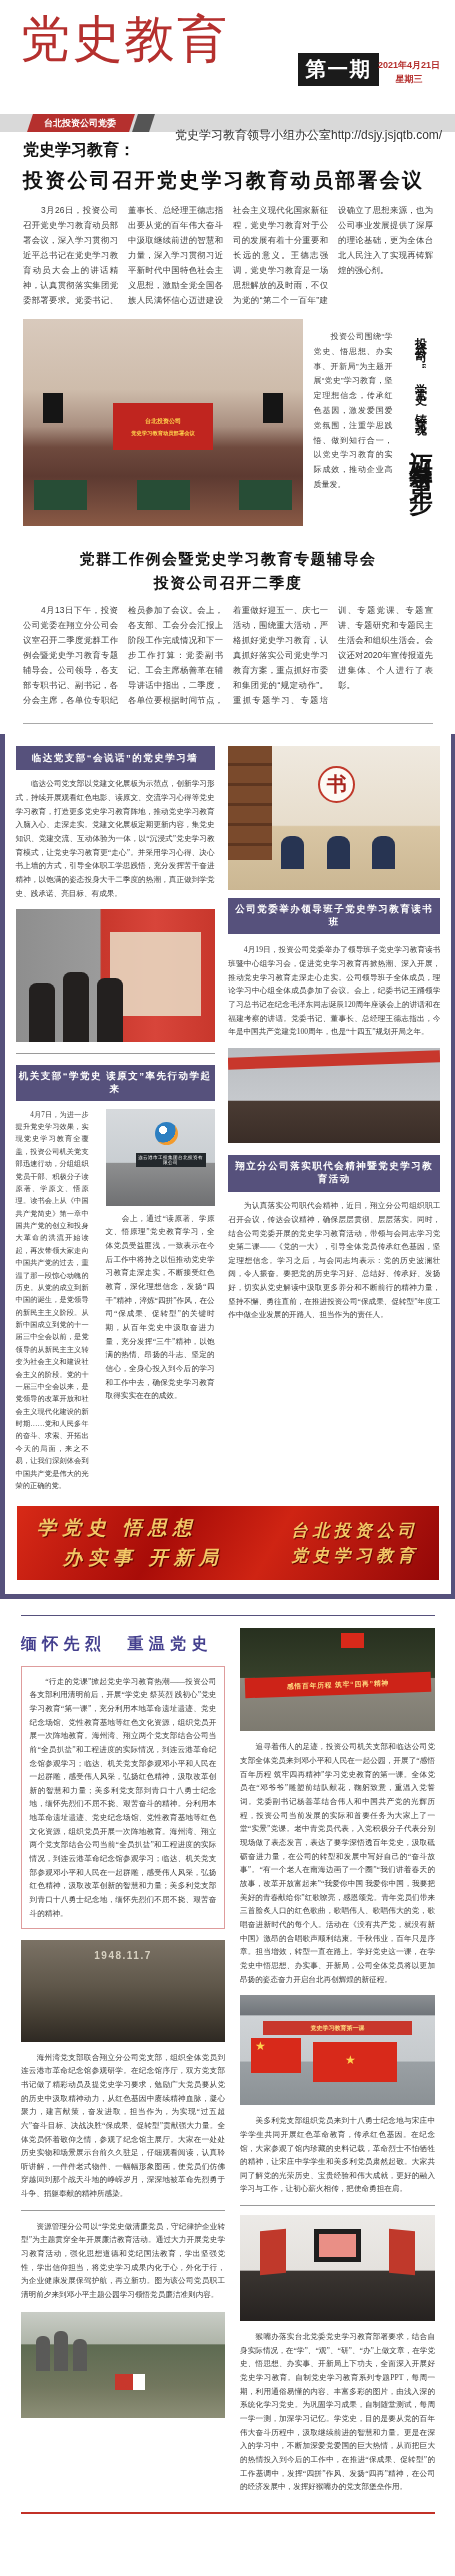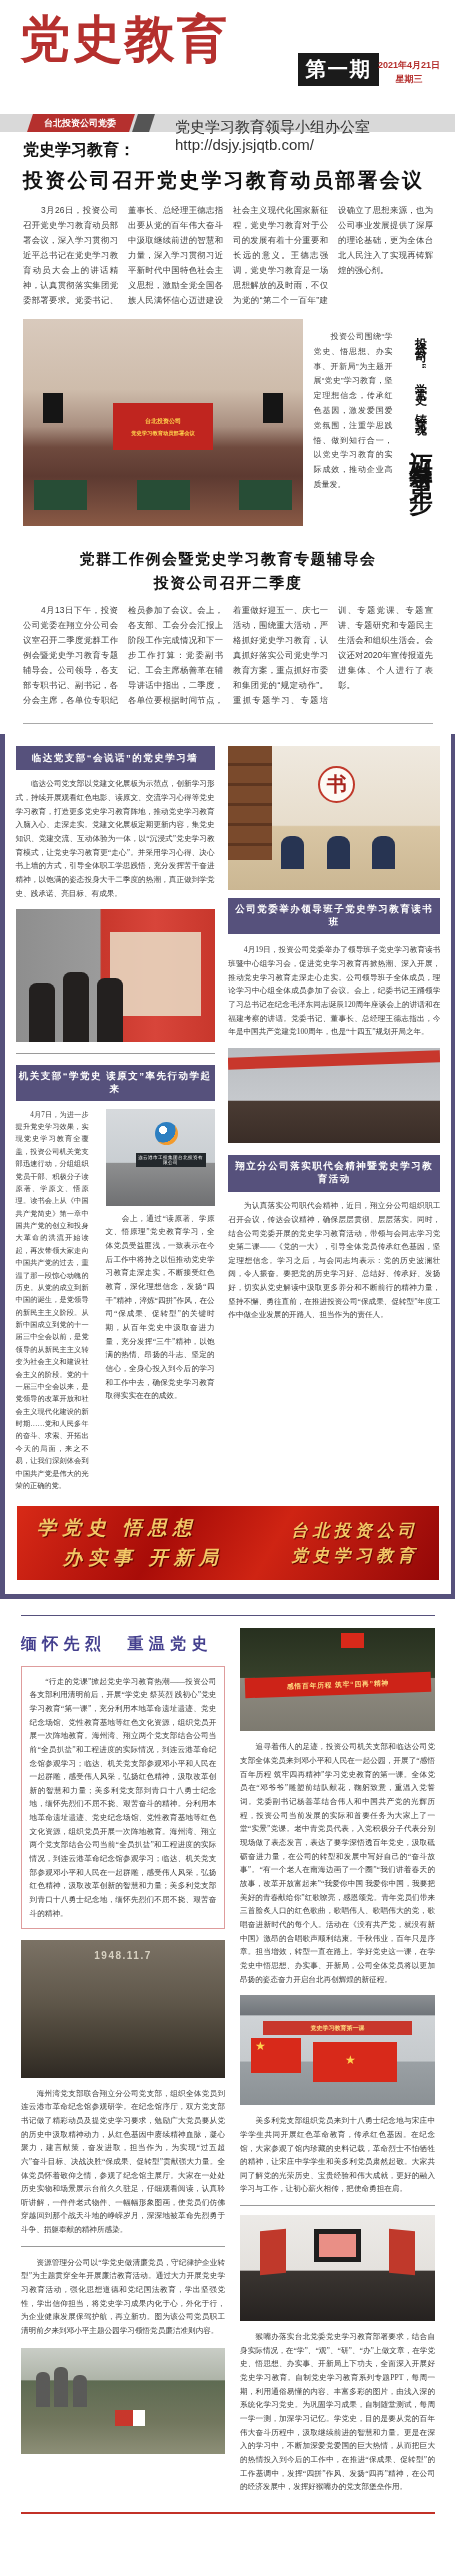--- a/index.html
+++ b/index.html
@@ -1,27 +1,27 @@
 <!DOCTYPE html>
 <html style="font-size:12px"><head>
 <meta charset="utf-8">
 <style>
   html,body{margin:0;padding:0;background:#fff;}
   .page{width:456px;font-family:"Liberation Sans",sans-serif;color:#333;overflow:hidden;background:#fff;}
 
   
   .masthead{position:relative;height:93px;padding-top:10.6px;}
-  .mast-title{position:absolute;left:20px;top:13.7px;font-size:50px;font-weight:bold;color:#b5302e;letter-spacing:2.3px;line-height:1;font-family:"Liberation Sans",sans-serif;}
+  .mast-title{position:absolute;left:20px;top:13.7px;font-size:50px;font-weight:normal;color:#b5302e;letter-spacing:2.3px;line-height:1;font-family:"Liberation Sans",sans-serif;}
   .mast-issue{position:absolute;left:298px;top:53px;background:#1b1b1b;color:#fff;font-size:20.5px;font-weight:bold;padding:2.3px 7.6px;letter-spacing:1.5px;}
   .mast-date{position:absolute;left:378px;top:58px;color:#b5302e;font-weight:bold;font-size:9px;text-align:center;line-height:1.6;}
   .mast-bar{position:relative;height:18px;background:#d9d9d9;margin-top:10.6px;}
   .bar-org{position:absolute;left:30px;top:0;height:18px;line-height:18px;padding:0 16.7px 0 13.7px;background:#b5302e;color:#fff;font-size:9px;font-weight:bold;transform:skewX(-18deg);}
   .bar-org span{display:inline-block;transform:skewX(18deg);}
   .bar-chip{position:absolute;left:135px;top:0;width:16.7px;height:18px;background:#555;transform:skewX(-18deg);}
-  .bar-office{position:absolute;left:175px;top:4px;height:30px;line-height:18px;font-size:15px;color:#333;}
+  .bar-office{position:absolute;left:175px;top:12px;height:30px;line-height:18px;font-size:12px;color:#333;}
 
   
   .art1{padding:7.6px 23px 0;}
   .kicker{font-size:16px;font-weight:bold;color:#111;}
   .headline1{font-size:20px;font-weight:bold;color:#111;letter-spacing:2.3px;margin:6px 0 9px;}
   .cols4{column-count:4;column-gap:10px;font-size:8.4px;line-height:1.78;text-align:justify;color:#3c3c3c;}
   .photo-row{display:flex;margin-top:12px;}
   .photo{position:relative;overflow:hidden;}
   .ph-conf{width:280px;height:207px;background:linear-gradient(180deg,#d9cabd 0%,#cebcab 34%,#a98f80 52%,#6f4a3e 62%,#5d3a31 76%,#72493b 88%,#8a5a45 100%);}
   .ph-conf .spk{position:absolute;width:20px;height:30px;background:#151515;top:74px;}
@@ -76,21 +76,21 @@
   .rb-left .l2{font-size:19px;letter-spacing:6px;margin:4.6px 0 0 26px;}
   .rb-right div{font-size:16.7px;letter-spacing:4.6px;line-height:1.5;}
 
   
   .purple-div{border-top:1.5px solid #56517c;margin:16.7px 21px 0;}
   .mem{display:flex;gap:15px;padding:12px 21px 0;}
   .mem-left{width:204px;flex:none;}
   .mem-right{flex:1;min-width:0;}
   .mem-title{color:#45408e;font-size:16px;font-weight:bold;letter-spacing:5.3px;margin:6px 0 10.6px;}
   .red-box{border:0.8px solid #de9c9c;padding:7.6px 7.6px;}
-  .ph-sculpt{height:138px;margin-top:10.6px;background:linear-gradient(180deg,#7b7265 0%,#5f574a 45%,#453e33 75%,#2e2923 100%);}
+  .ph-sculpt{height:102px;margin-top:10.6px;background:linear-gradient(180deg,#7b7265 0%,#5f574a 45%,#453e33 75%,#2e2923 100%);}
   .ph-sculpt .yr{position:absolute;left:50%;transform:translateX(-50%);top:10.6px;color:#d8d2c2;font-size:10px;letter-spacing:1.5px;font-weight:bold;}
   .ph-statues{height:106px;margin-top:10.6px;background:linear-gradient(180deg,#c9cdc6 0%,#aeb4a8 30%,#5e6b52 31%,#72775e 70%,#8d8f77 100%);}
   .ph-statues .st{position:absolute;background:#5a5a58;border-radius:6px 6px 0 0;}
   .ph-statues .sign{position:absolute;left:46%;top:58%;width:30px;height:16.7px;background:linear-gradient(90deg,#c8372c 0 60%,#fff 60% 100%);}
   .ph-group{height:103px;background:linear-gradient(180deg,#27301f 0%,#36402a 48%,#8f8b80 49%,#7d7a70 100%);}
   .ph-group .ban{position:absolute;left:4.6px;right:4.6px;top:47px;height:20px;background:#cd2318;transform:rotate(-2deg);display:flex;align-items:center;justify-content:center;}
   .ph-group .ban span{color:#ffd77e;font-size:6.8px;font-weight:bold;letter-spacing:0.8px;}
   .ph-group .flag{position:absolute;left:52%;top:4.6px;width:23px;height:15px;background:#d8291a;}
   .ph-flags{height:110px;margin-top:9px;background:linear-gradient(180deg,#8c9094 0%,#70757a 18%,#cfd3d6 19%,#c6cacd 60%,#9aa0a4 61%,#8b9195 100%);}
   .ph-flags .ban{position:absolute;left:23px;right:23px;top:26px;height:13.7px;background:#c8372c;display:flex;align-items:center;justify-content:center;}

